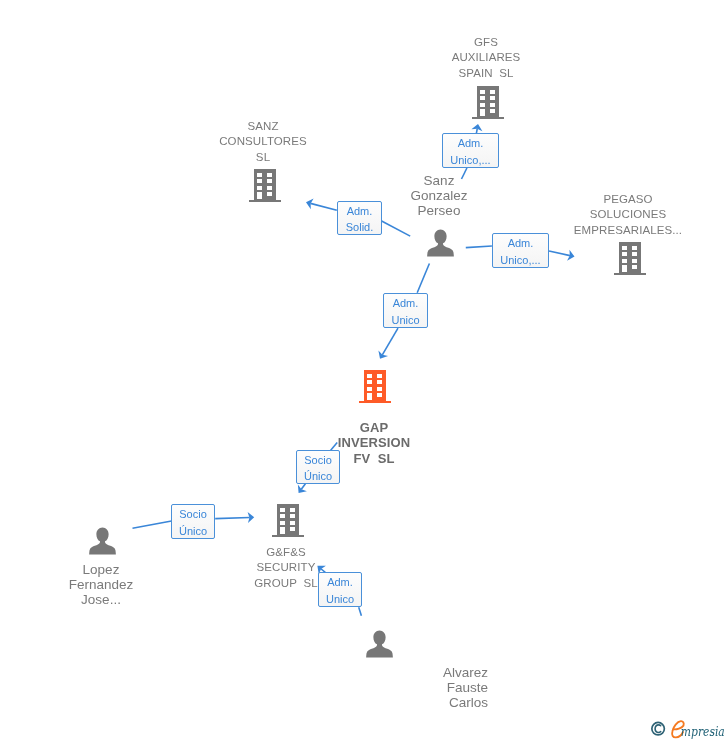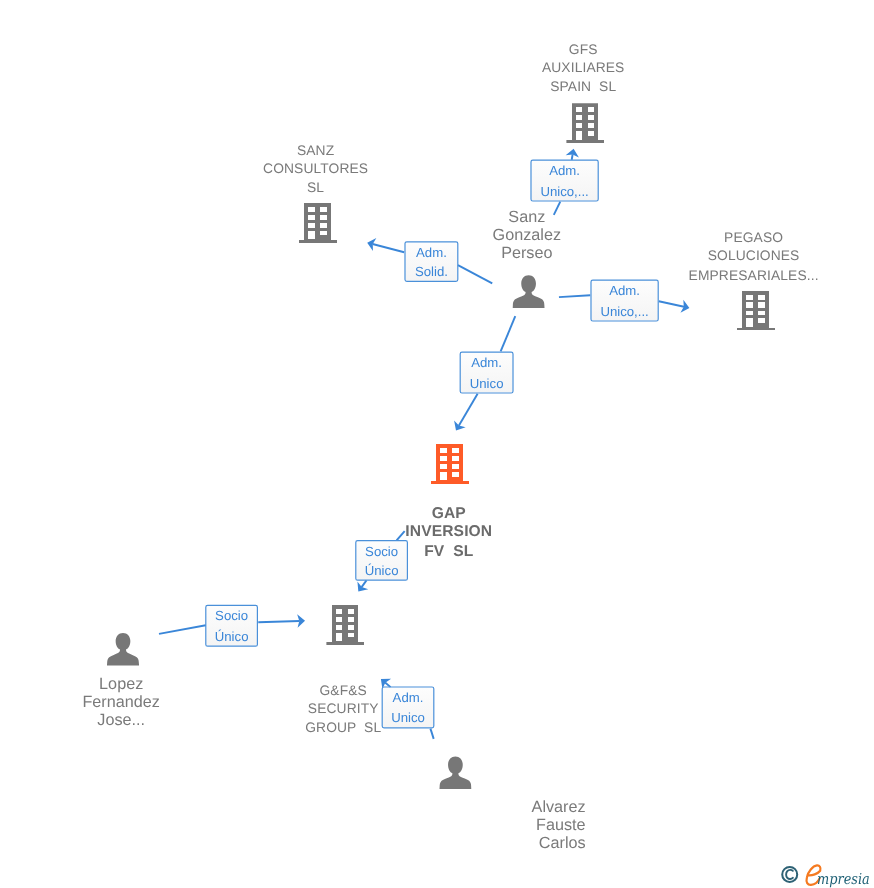--- a/index.html
+++ b/index.html
@@ -140,21 +140,21 @@
 SL</div>
       <div class="node-label" style="left: 518px; top: 192px; width: 220px;">PEGASO
 SOLUCIONES
 EMPRESARIALES...</div>
       <div class="node-label person" style="left: 329px; top: 172.5px; width: 220px;">Sanz
 Gonzalez
 Perseo</div>
       <div class="node-label hl" style="left: 264px; top: 408px; width: 220px; margin-top: 12px;">GAP
 INVERSION
 FV  SL</div>
-      <div class="node-label" style="left: 176px; top: 569px; width: 220px;">G&amp;F&amp;S
+      <div class="node-label" style="left: 176px; top: 545px; width: 220px;">G&amp;F&amp;S
 SECURITY
 GROUP  SL</div>
       <div class="node-label person" style="left: -9px; top: 561.5px; width: 220px;">Lopez
 Fernandez
 Jose...</div>
       <div class="node-label person" style="left: 268px; top: 664.5px; width: 220px; text-align: right;">Alvarez
 Fauste
 Carlos</div>
     </div>
   <div id="elabels">

